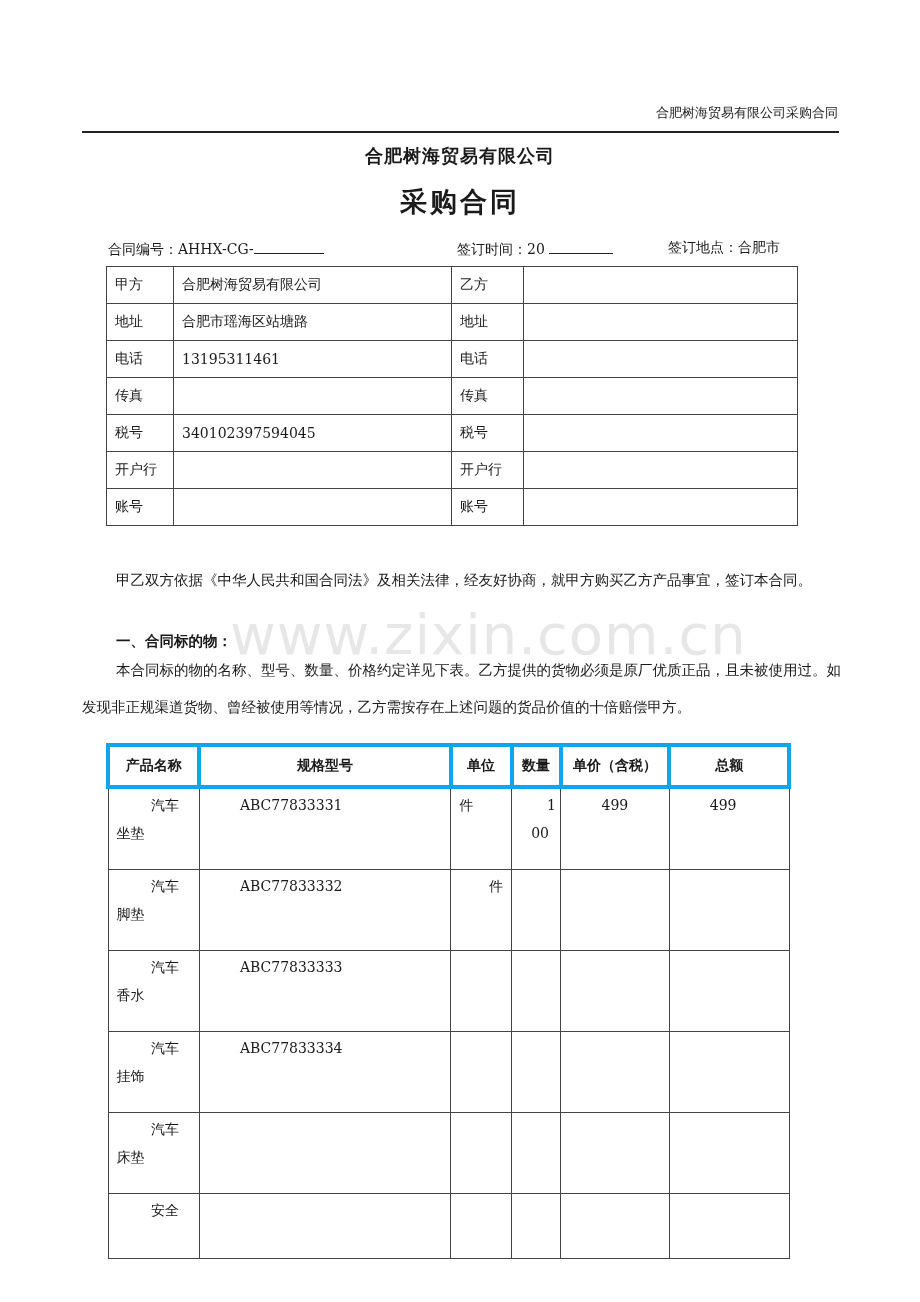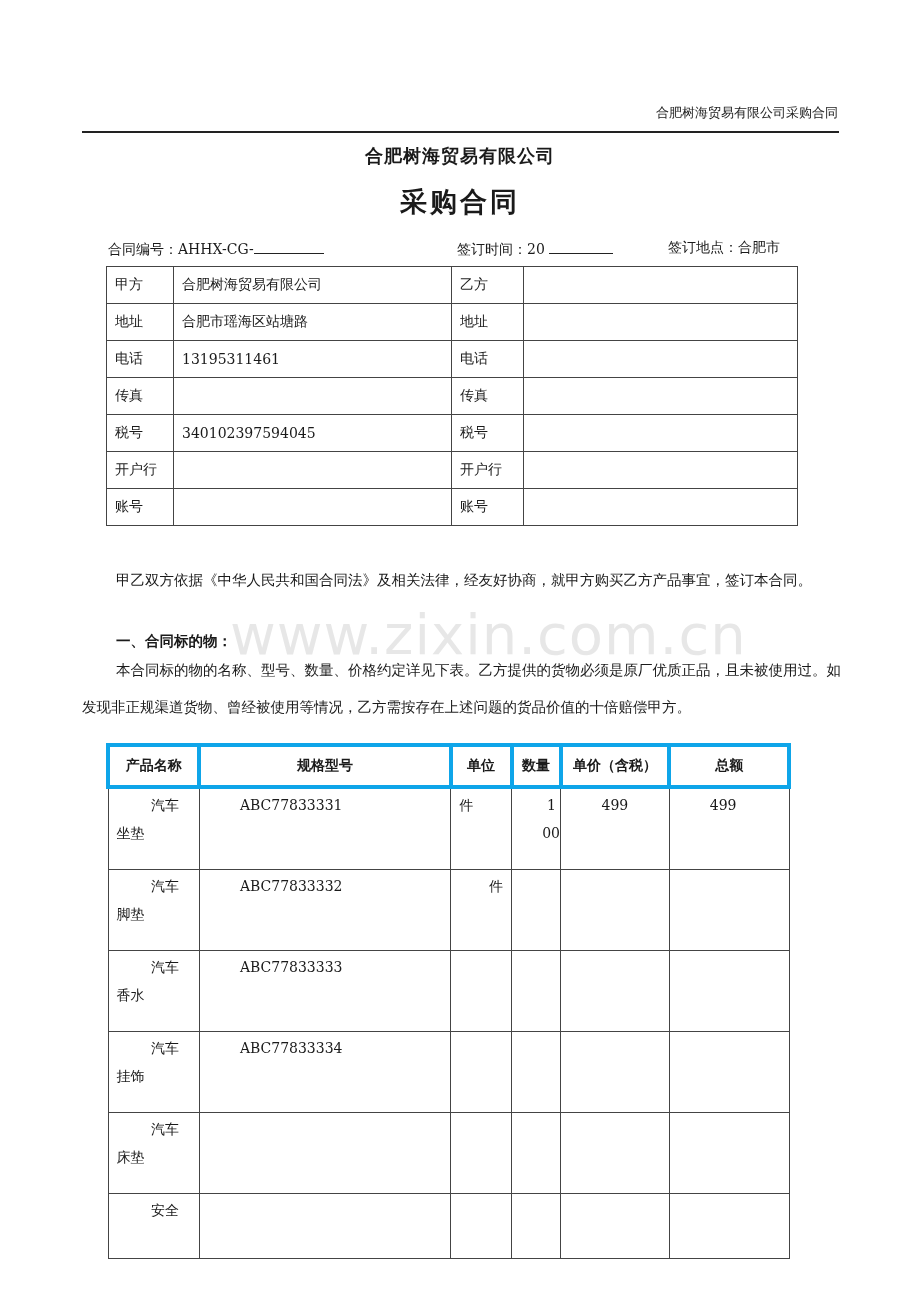--- a/index.html
+++ b/index.html
@@ -121,21 +121,21 @@
   <tbody id="products-body">
       <tr>
         <td class="name">
           <div class="l1">汽车</div>
           <div class="l2">坐垫</div>
         </td>
         <td class="model">ABC77833331</td>
         <td style="padding: 8px 8px 0px; text-align: left;">件</td>
         <td>
           <div style="text-align:right;padding:8px 4px 0 0;height:28px;">1</div>
-          <div style="text-align:right;padding-left:8px;height:28px;">00</div>
+          <div style="text-align:center;padding-left:8px;height:28px;">00</div>
         </td>
         <td style="text-align: center; padding-top: 8px;">499</td>
         <td style="padding: 8px 0px 0px 40px;">499</td>
       </tr>
       <tr>
         <td class="name">
           <div class="l1">汽车</div>
           <div class="l2">脚垫</div>
         </td>
         <td class="model">ABC77833332</td>

